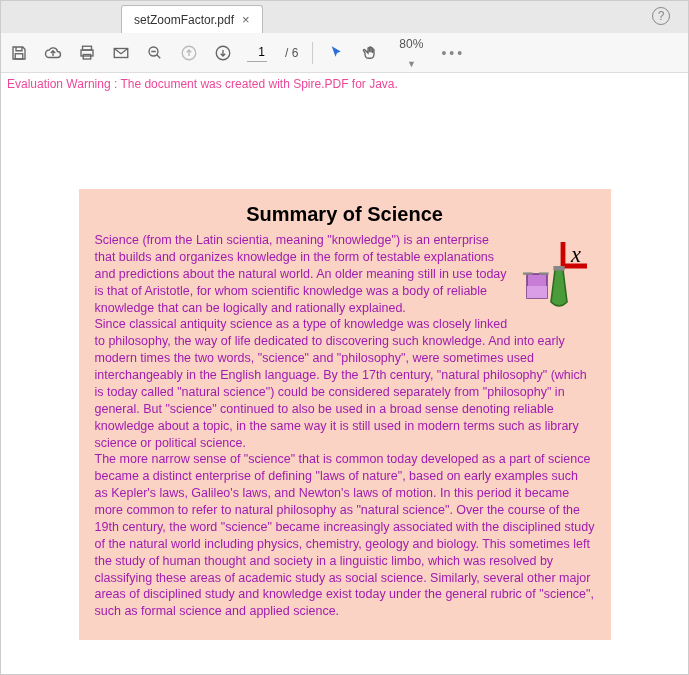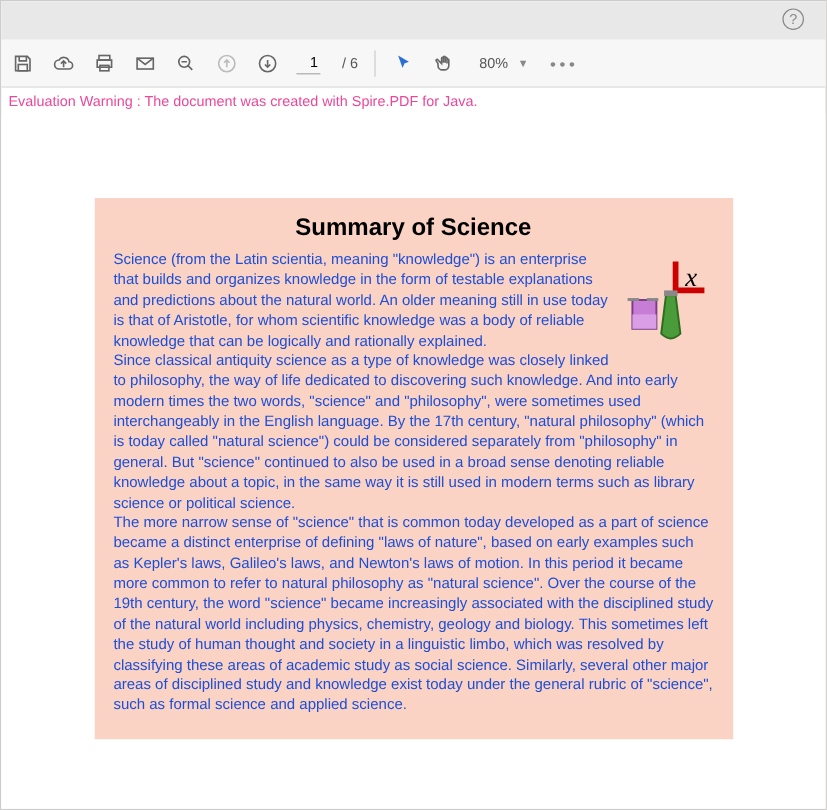--- a/index.html
+++ b/index.html
@@ -87,20 +87,21 @@
   height: 22px;
   background: #ccc;
 }
 .zoom-select {
   font-size: 12px;
   color: #555;
   display: flex;
   align-items: center;
   gap: 8px;
   padding: 0 4px;
+  flex-direction: column;
 }
 .zoom-arrow {
   font-size: 9px;
   color: #888;
 }
 .dots {
   letter-spacing: 3px;
   color: #888;
   font-size: 14px;
 }
@@ -110,21 +111,21 @@
   padding: 4px 6px;
 }
 .viewer {
   padding: 0 8px;
   overflow: auto;
   height: calc(675px - 32px - 40px - 24px);
   background: #fff;
 }
 .page {
   width: 532px;
-  margin: 70px auto 20px auto;
+  margin: 94px auto 20px auto;
   background: #fad3c4;
   padding: 10px 16px 20px 16px;
   color: #333;
 }
 .page h1 {
   text-align: center;
   font-size: 20px;
   font-weight: bold;
   color: #000;
   margin: 4px 0 6px 0;
@@ -143,28 +144,32 @@
 }
 .sci-icon {
   float: right;
   width: 80px;
   height: 80px;
   margin: 2px 0 4px 6px;
 }
 .para {
   font-size: 12.5px;
   line-height: 1.35;
-  color: #1d4ed8;
+  color: #a21caf;
   text-align: left;
 }
 </style>
 </head>
 <body>
 
 <div class="tab-bar">
+  <div class="tab">
+    <span>setZoomFactor.pdf</span>
+    <span class="tab-close">×</span>
+  </div>
   <div class="help-icon">?</div>
 </div>
 
 <div class="toolbar">
   <div class="tool-icon">
     <svg viewBox="0 0 24 24" fill="none" stroke="#666" stroke-width="1.8">
         <path d="M4 4h13l3 3v13H4z"></path>
         <path d="M8 4v5h8V4"></path>
         <rect x="7" y="13" width="10" height="7"></rect>
       </svg>

